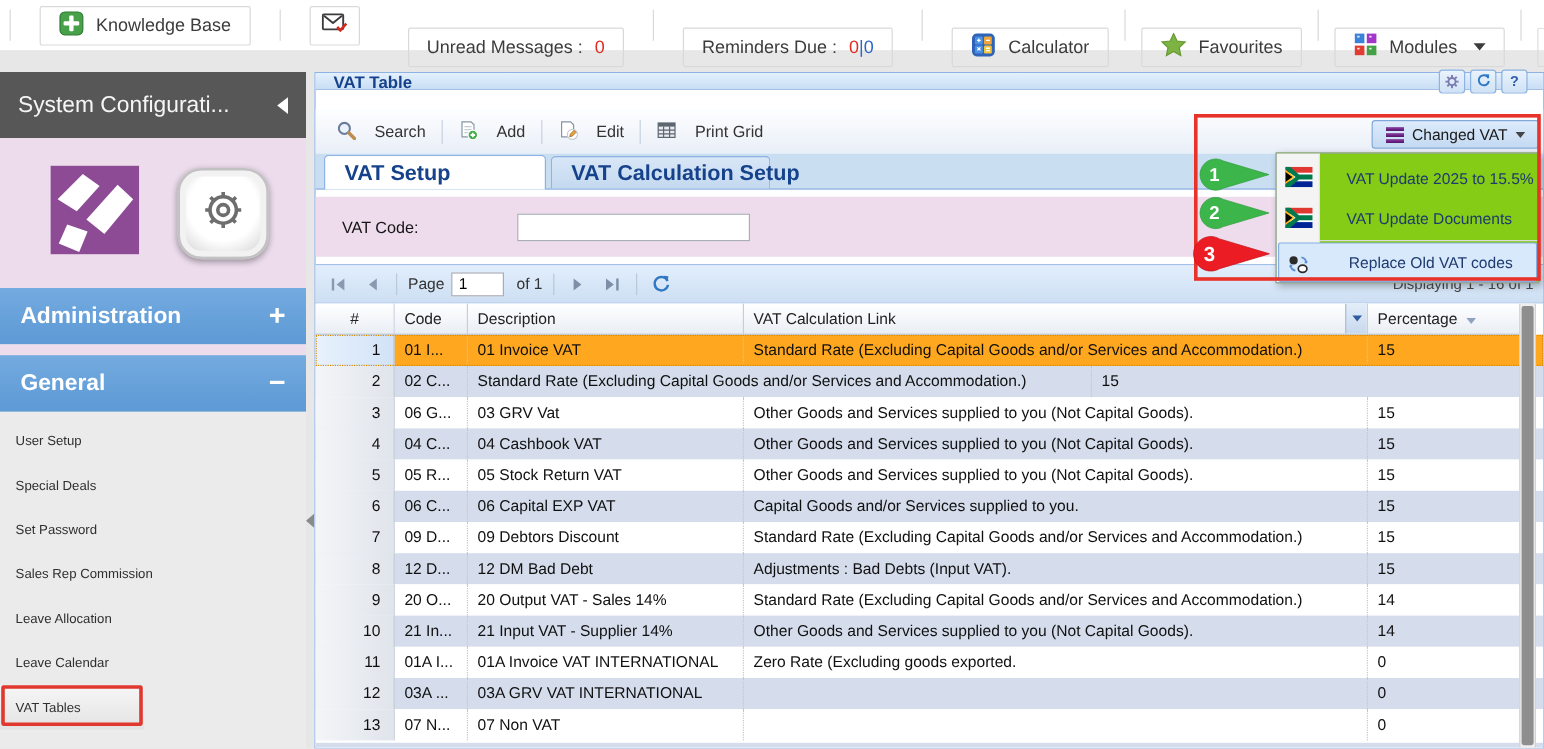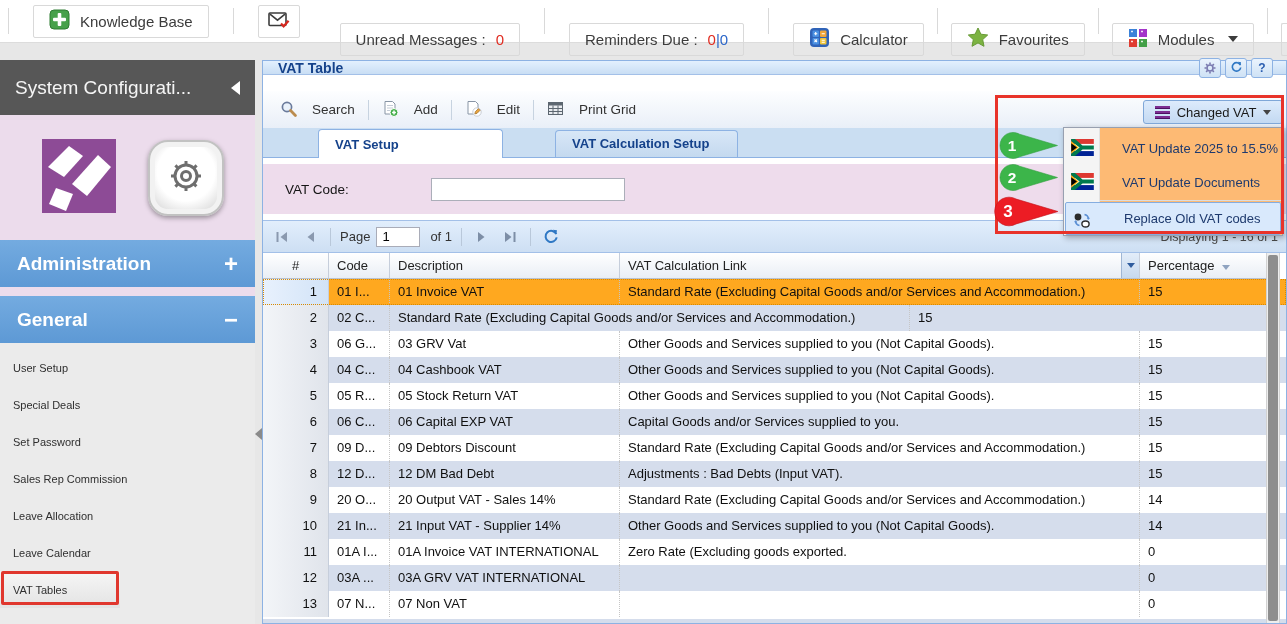--- a/index.html
+++ b/index.html
@@ -55,23 +55,23 @@
             border-radius:3px; display:grid; place-items:center; font-size:12px; font-weight:bold; color:#2a5db0; }
 
   .p-toolbar { position:absolute; left:0; top:30px; right:0; height:37px;
                background:linear-gradient(#fdfeff,#e9eff8); display:flex; align-items:center;
                padding:0 10px; font-size:13.5px; color:#333; }
   .tool { display:flex; align-items:center; gap:15px; padding:3px 7px; }
   .t-sep { width:1px; height:20px; background:#c7d3e0; margin:0 6px; }
 
   .p-tabs { position:absolute; left:0; top:67px; right:0; height:30px; background:#cadef2;
             border-bottom:1px solid #8db2e3; display:flex; align-items:flex-end; padding-left:7px; gap:4px; }
-  .tab { width:183px; height:27px; line-height:26px; padding:0 16px; font-weight:bold; font-size:13px;
+  .tab { width:183px; height:27px; line-height:26px; padding:0 16px; font-weight:bold; font-size:18px;
          color:#15428b; background:linear-gradient(#d8e7f7,#c4d9ef); border:1px solid #8db2e3;
-         border-bottom:none; border-radius:4px 4px 0 0; white-space:nowrap;margin-left:48px; }
+         border-bottom:none; border-radius:4px 4px 0 0; white-space:nowrap; }
   .tab.active { background:#fff; height:29px; line-height:29px; position:relative; top:1px; width:185px; }
 
   .vat-strip { position:absolute; left:0; top:103px; right:0; height:50px; background:#eedcec;
                display:flex; align-items:center; padding-left:22px; font-size:13.5px; color:#151515; }
   .vat-input { margin-left:82px; width:194px; height:23px; border:1px solid #abaeb9; background:#fff;
                font-size:13px; padding:0 5px; font-family:inherit; }
 
   .pagebar { position:absolute; left:0; top:159px; right:0; height:33px;
              background:linear-gradient(#e2eefc,#cddff3); border-top:1px solid #a3c0e8;
              border-bottom:1px solid #a3c0e8; display:flex; align-items:center; padding:0 8px;
@@ -114,21 +114,21 @@
   
   .annot-rect { position:absolute; left:995px; top:95px; width:289px; height:139px;
                 border:3px solid #e8332a; z-index:50; pointer-events:none; }
   .changed-btn { position:absolute; left:1143px; top:100px; width:140px; height:24px; z-index:40;
                  background:linear-gradient(#ddebfc,#c3d9f2); border:1px solid #7fa7d8; border-radius:3px;
                  display:flex; align-items:center; justify-content:center; gap:7px; font-size:13px; color:#1a1a1a; }
   .hamburger { display:flex; flex-direction:column; gap:2px; }
   .hbar { width:15px; height:3px; background:#7c2e92; border-bottom:1px solid #4c1062; }
   .caret-sm { width:0; height:0; border-left:4px solid transparent; border-right:4px solid transparent;
               border-top:5px solid #444; }
-  .menu { position:absolute; left:1063px; top:127px; width:220px; height:109px; background:#fdba74;
+  .menu { position:absolute; left:1063px; top:127px; width:220px; height:109px; background:#84cc16;
           border:1px solid #98a0b0; box-shadow:2px 2px 6px rgba(0,0,0,.3); z-index:39; padding-top:3px; }
   .m-gutter { position:absolute; left:0; top:0; bottom:0; width:36px; background:#f4f4f4;
               border-right:1px solid #e2e2e2; }
   .m-item { position:relative; height:34px; display:flex; align-items:center; font-size:13px; color:#1e3a6e; }
   .m-icon { position:absolute; left:7px; top:8px; }
   .m-label { margin-left:58px; white-space:nowrap; }
   .m-sep { height:1px; background:#dcdcdc; margin:1px 0; }
   .m-item.hl { background:#d9e9fc; border:1px solid #85ade0; border-radius:2px; margin:0 1px; height:33px; }
   .badge { position:absolute; z-index:60; pointer-events:none; }
   .badge text { font-weight:bold; fill:#fff; font-family:"Liberation Sans",sans-serif; }

